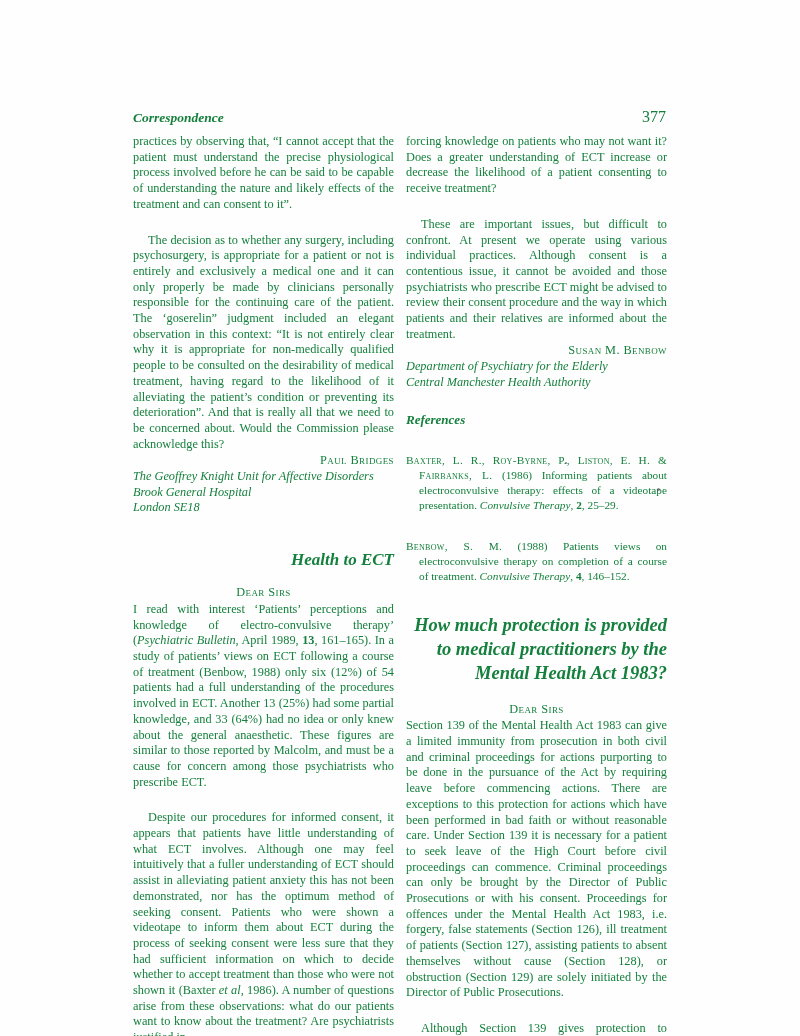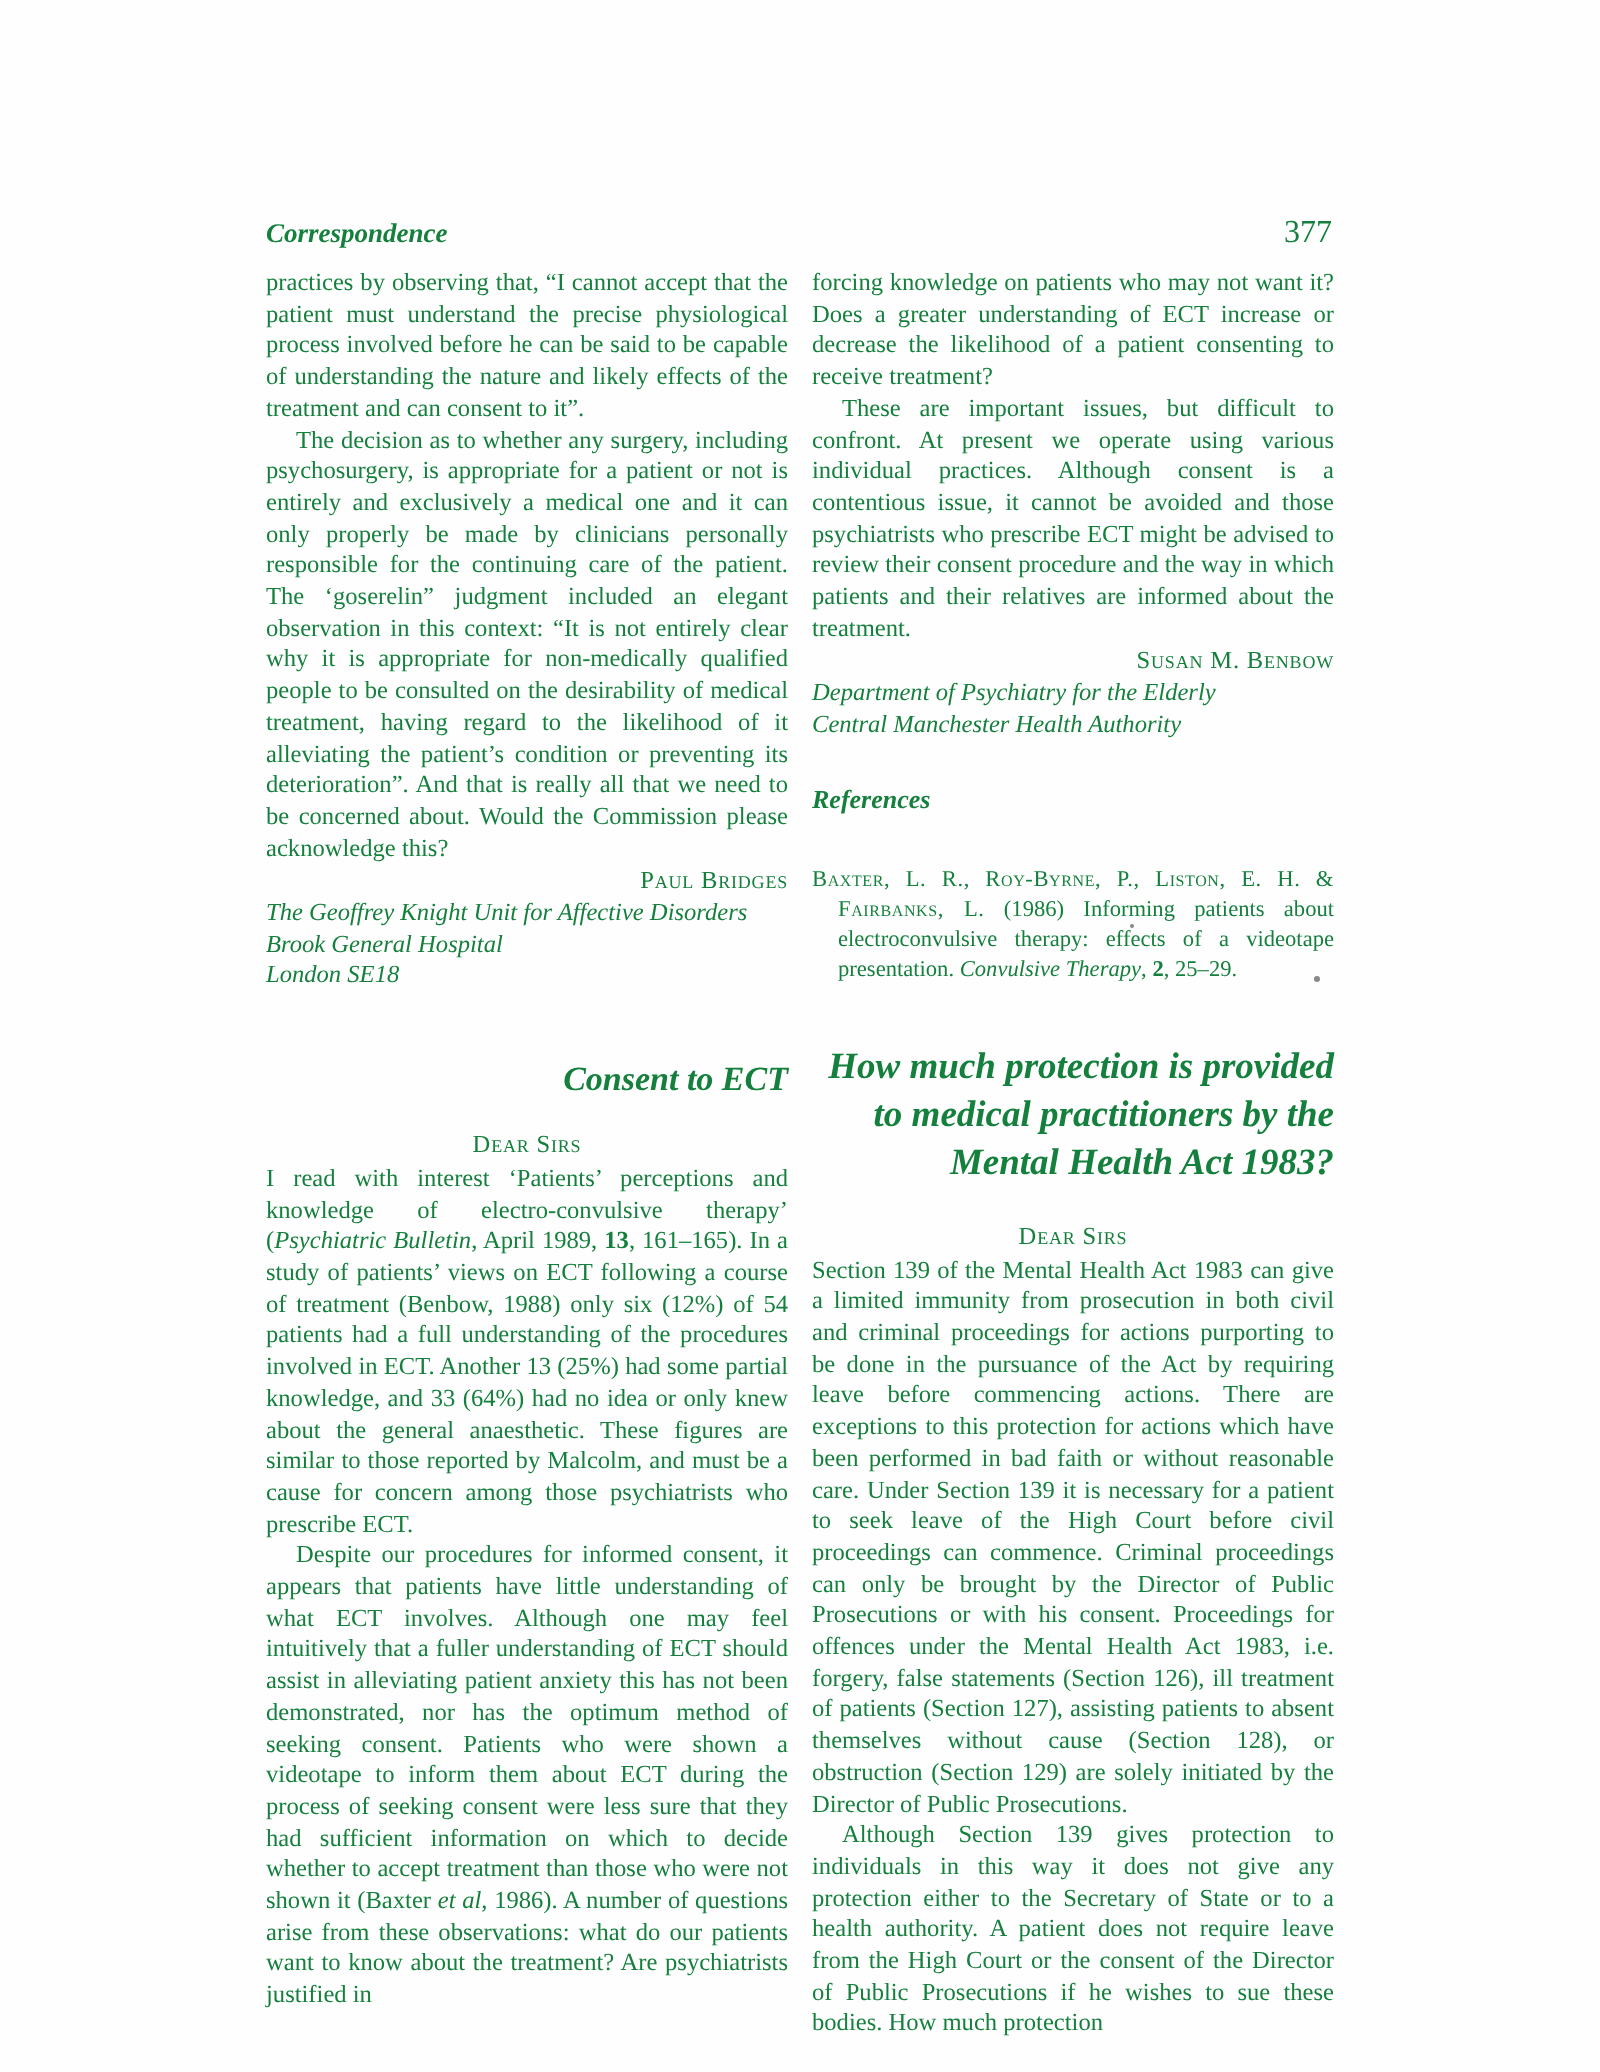--- a/index.html
+++ b/index.html
@@ -30,21 +30,21 @@
     top: 134px;
     width: 261px;
     font-size: 12.3px;
     line-height: 15.7px;
     text-align: justify;
   }
   .col-left  { left: 133px; }
   .col-right { left: 406px; }
 
   p { margin: 0; }
-  .indent { text-indent: 15px; }
+  .indent { text-indent: 15px; margin-top: 20px; }
 
   .signature {
     text-align: right;
     font-variant: small-caps;
     letter-spacing: 0.4px;
     margin-top: 1px;
   }
   .address-line { font-style: italic; text-align: left; }
 
   .ednote { margin-top: 9px; font-size: 12.1px; }
@@ -114,38 +114,39 @@
   <div class="col col-left">
     <p class="body-par">practices by observing that, “I cannot accept that the patient must understand the precise physiological process involved before he can be said to be capable of understanding the nature and likely effects of the treatment and can consent to it”.</p>
     <p class="body-par indent">The decision as to whether any surgery, including psychosurgery, is appropriate for a patient or not is entirely and exclusively a medical one and it can only properly be made by clinicians personally responsible for the continuing care of the patient. The ‘goserelin” judgment included an elegant observation in this context: “It is not entirely clear why it is appropriate for non-medically qualified people to be consulted on the desirability of medical treatment, having regard to the likelihood of it alleviating the patient’s condition or preventing its deterioration”. And that is really all that we need to be concerned about. Would the Commission please acknowledge this?</p>
     <p class="signature">Paul Bridges</p>
     <div class="address">
       <p class="address-line">The Geoffrey Knight Unit for Affective Disorders</p>
       <p class="address-line">Brook General Hospital</p>
       <p class="address-line">London SE18</p>
     </div>
 
-    <h2 class="letter-title">Consent to ECT</h2>
+    <h2 class="letter-title">Health to ECT</h2>
     <p class="salutation">Dear Sirs</p>
     <p class="body-par"><span>I read with interest ‘Patients’ perceptions and knowledge of electro-convulsive therapy’ (</span><span class="seg-i">Psychiatric Bulletin</span><span>, April 1989, </span><span class="seg-b">13</span><span>, 161–165). In a study of patients’ views on ECT following a course of treatment (Benbow, 1988) only six (12%) of 54 patients had a full understanding of the procedures involved in ECT. Another 13 (25%) had some partial knowledge, and 33 (64%) had no idea or only knew about the general anaesthetic. These figures are similar to those reported by Malcolm, and must be a cause for concern among those psychiatrists who prescribe ECT.</span></p>
     <p class="body-par indent"><span>Despite our procedures for informed consent, it appears that patients have little understanding of what ECT involves. Although one may feel intuitively that a fuller understanding of ECT should assist in alleviating patient anxiety this has not been demonstrated, nor has the optimum method of seeking consent. Patients who were shown a videotape to inform them about ECT during the process of seeking consent were less sure that they had sufficient information on which to decide whether to accept treatment than those who were not shown it (Baxter </span><span class="seg-i">et al</span><span>, 1986). A number of questions arise from these observations: what do our patients want to know about the treatment? Are psychiatrists justified in</span></p>
   </div>
 
   <div class="col col-right">
     <p class="body-par">forcing knowledge on patients who may not want it? Does a greater understanding of ECT increase or decrease the likelihood of a patient consenting to receive treatment?</p>
     <p class="body-par indent">These are important issues, but difficult to confront. At present we operate using various individual practices. Although consent is a contentious issue, it cannot be avoided and those psychiatrists who prescribe ECT might be advised to review their consent procedure and the way in which patients and their relatives are informed about the treatment.</p>
     <p class="signature">Susan M. Benbow</p>
     <div class="address">
       <p class="address-line">Department of Psychiatry for the Elderly</p>
       <p class="address-line">Central Manchester Health Authority</p>
     </div>
 
     <p class="refs-heading">References</p>
     <div class="refs">
       <p class="reference"><span class="seg-sc">Baxter, L. R., Roy-Byrne, P., Liston, E. H. &amp; Fairbanks, L.</span><span> (1986) Informing patients about electroconvulsive therapy: effects of a videotape presentation. </span><span class="seg-i">Convulsive Therapy</span><span>, </span><span class="seg-b">2</span><span>, 25–29.</span></p>
+      <p class="reference"><span class="seg-sc">Benbow, S. M.</span><span> (1988) Patients views on electroconvulsive therapy on completion of a course of treatment. </span><span class="seg-i">Convulsive Therapy</span><span>, </span><span class="seg-b">4</span><span>, 146–152.</span></p>
     </div>
 
     <h2 class="letter-title large">How much protection is provided to medical practitioners by the Mental Health Act 1983?</h2>
     <p class="salutation">Dear Sirs</p>
     <p class="body-par">Section 139 of the Mental Health Act 1983 can give a limited immunity from prosecution in both civil and criminal proceedings for actions purporting to be done in the pursuance of the Act by requiring leave before commencing actions. There are exceptions to this protection for actions which have been performed in bad faith or without reasonable care. Under Section 139 it is necessary for a patient to seek leave of the High Court before civil proceedings can commence. Criminal proceedings can only be brought by the Director of Public Prosecutions or with his consent. Proceedings for offences under the Mental Health Act 1983, i.e. forgery, false statements (Section 126), ill treatment of patients (Section 127), assisting patients to absent themselves without cause (Section 128), or obstruction (Section 129) are solely initiated by the Director of Public Prosecutions.</p>
     <p class="body-par indent">Although Section 139 gives protection to individuals in this way it does not give any protection either to the Secretary of State or to a health authority. A patient does not require leave from the High Court or the consent of the Director of Public Prosecutions if he wishes to sue these bodies. How much protection</p>
   </div>
 
   <div class="speck speck-1"></div>
   <div class="speck speck-2"></div>

